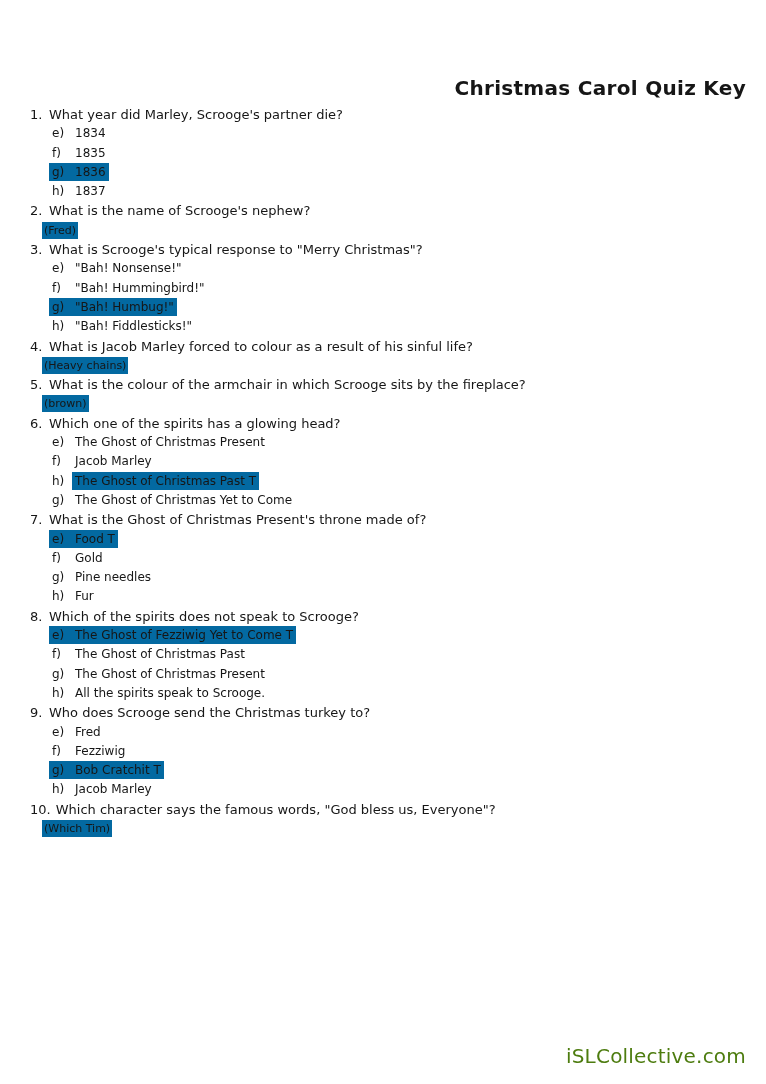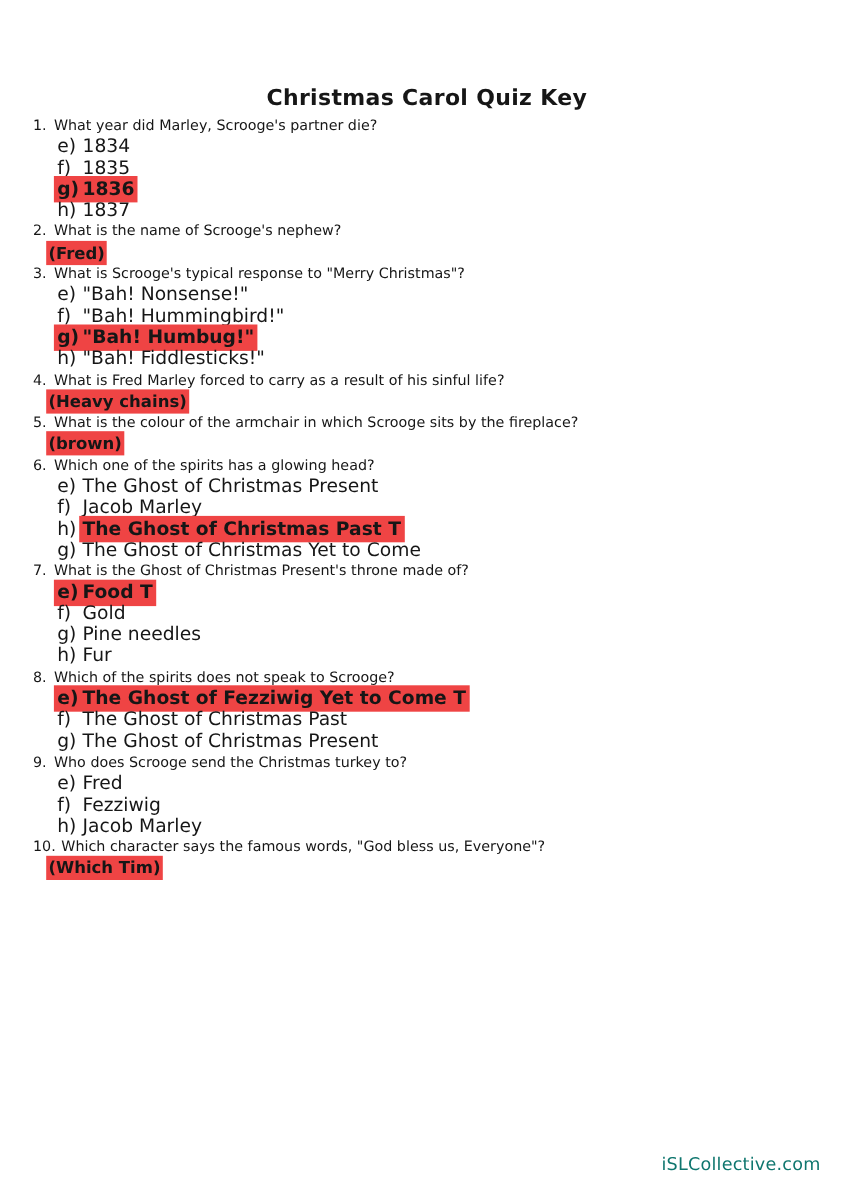--- a/index.html
+++ b/index.html
@@ -16,66 +16,65 @@
     box-sizing: border-box;
     width: 766px;
     height: 1084px;
     padding: 77px 20px 0 30px;
     position: relative;
   }
   .title {
     font-size: 20px;
     line-height: 23px;
     font-weight: bold;
-    text-align: center;
+    text-align: right;
     margin: 0 0 5px 0;
     letter-spacing: 0.3px;
   }
   .question { margin: 0; }
   .q-line {
     display: flex;
     font-size: 13px;
     line-height: 19.3px;
     white-space: pre;
   }
   .q-num {
     min-width: 14px;
     padding-right: 5px;
     flex: none;
   }
   .q-text { white-space: pre-wrap; text-align: center; }
   .option {
     padding-left: 22px;
-    font-size: 17px;
+    font-size: 12px;
     line-height: 19.3px;
     white-space: pre;
   }
   .opt-letter {
     display: inline-block;
     width: 23px;
   }
   .answer {
     padding-left: 14px;
-    font-size: 15px;
+    font-size: 11px;
     line-height: 19.3px;
   }
   .hl {
-    background: #ef4444;
+    background: #0369a1;
     padding: 2px 3px;
     margin: 0 -3px;
-    font-weight: bold;
   }
   .hl .opt-letter { width: 23px; }
   .answer .hl { margin: 0 -2px; padding: 2px 2px; }
   .footer {
     position: absolute;
     right: 20px;
     bottom: 16px;
-    font-size: 16px;
-    color: #0f766e;
+    font-size: 20px;
+    color: #4d7c0f;
     letter-spacing: 0.2px;
   }
 </style>
 </head>
 <body>
 
 <div class="page">
   <h1 class="title">Christmas Carol Quiz Key</h1>
   <div id="questions">
       <div class="question">
@@ -90,21 +89,21 @@
         <div class="answer"><span class="hl">(Fred)</span></div>
       </div>
       <div class="question">
         <div class="q-line"><span class="q-num">3.</span><span class="q-text">What is Scrooge's typical response to "Merry Christmas"?</span></div>
         <div class="option"><span class="opt-letter">e)</span><span class="opt-text">"Bah! Nonsense!"</span></div>
         <div class="option"><span class="opt-letter">f)</span><span class="opt-text">"Bah! Hummingbird!"</span></div>
         <div class="option"><span class="hl"><span class="opt-letter">g)</span><span class="opt-text">"Bah! Humbug!"</span></span></div>
         <div class="option"><span class="opt-letter">h)</span><span class="opt-text">"Bah! Fiddlesticks!"</span></div>
       </div>
       <div class="question">
-        <div class="q-line"><span class="q-num">4.</span><span class="q-text">What is Fred Marley forced to carry as a result of his sinful life?</span></div>
+        <div class="q-line"><span class="q-num">4.</span><span class="q-text">What is Jacob Marley forced to colour as a result of his sinful life?</span></div>
         <div class="answer"><span class="hl">(Heavy chains)</span></div>
       </div>
       <div class="question">
         <div class="q-line"><span class="q-num">5.</span><span class="q-text">What is the colour of the armchair in which Scrooge sits by the fireplace?</span></div>
         <div class="answer"><span class="hl">(brown)</span></div>
       </div>
       <div class="question">
         <div class="q-line"><span class="q-num">6.</span><span class="q-text">Which one of the spirits has a glowing head?</span></div>
         <div class="option"><span class="opt-letter">e)</span><span class="opt-text">The Ghost of Christmas Present</span></div>
         <div class="option"><span class="opt-letter">f)</span><span class="opt-text">Jacob Marley</span></div>
@@ -116,25 +115,27 @@
         <div class="option"><span class="hl"><span class="opt-letter">e)</span><span class="opt-text">Food T</span></span></div>
         <div class="option"><span class="opt-letter">f)</span><span class="opt-text">Gold</span></div>
         <div class="option"><span class="opt-letter">g)</span><span class="opt-text">Pine needles</span></div>
         <div class="option"><span class="opt-letter">h)</span><span class="opt-text">Fur</span></div>
       </div>
       <div class="question">
         <div class="q-line"><span class="q-num">8.</span><span class="q-text">Which of the spirits does not speak to Scrooge?</span></div>
         <div class="option"><span class="hl"><span class="opt-letter">e)</span><span class="opt-text">The Ghost of Fezziwig Yet to Come T</span></span></div>
         <div class="option"><span class="opt-letter">f)</span><span class="opt-text">The Ghost of Christmas Past</span></div>
         <div class="option"><span class="opt-letter">g)</span><span class="opt-text">The Ghost of Christmas Present</span></div>
+        <div class="option"><span class="opt-letter">h)</span><span class="opt-text">All the spirits speak to Scrooge.</span></div>
       </div>
       <div class="question">
         <div class="q-line"><span class="q-num">9.</span><span class="q-text">Who does Scrooge send the Christmas turkey to?</span></div>
         <div class="option"><span class="opt-letter">e)</span><span class="opt-text">Fred</span></div>
         <div class="option"><span class="opt-letter">f)</span><span class="opt-text">Fezziwig</span></div>
+        <div class="option"><span class="hl"><span class="opt-letter">g)</span><span class="opt-text">Bob Cratchit T</span></span></div>
         <div class="option"><span class="opt-letter">h)</span><span class="opt-text">Jacob Marley</span></div>
       </div>
       <div class="question">
         <div class="q-line"><span class="q-num">10.</span><span class="q-text">Which character says the famous words, "God bless us, Everyone"?</span></div>
         <div class="answer"><span class="hl">(Which Tim)</span></div>
       </div>
     </div>
   <div class="footer">iSLCollective.com</div>
 </div>
 

